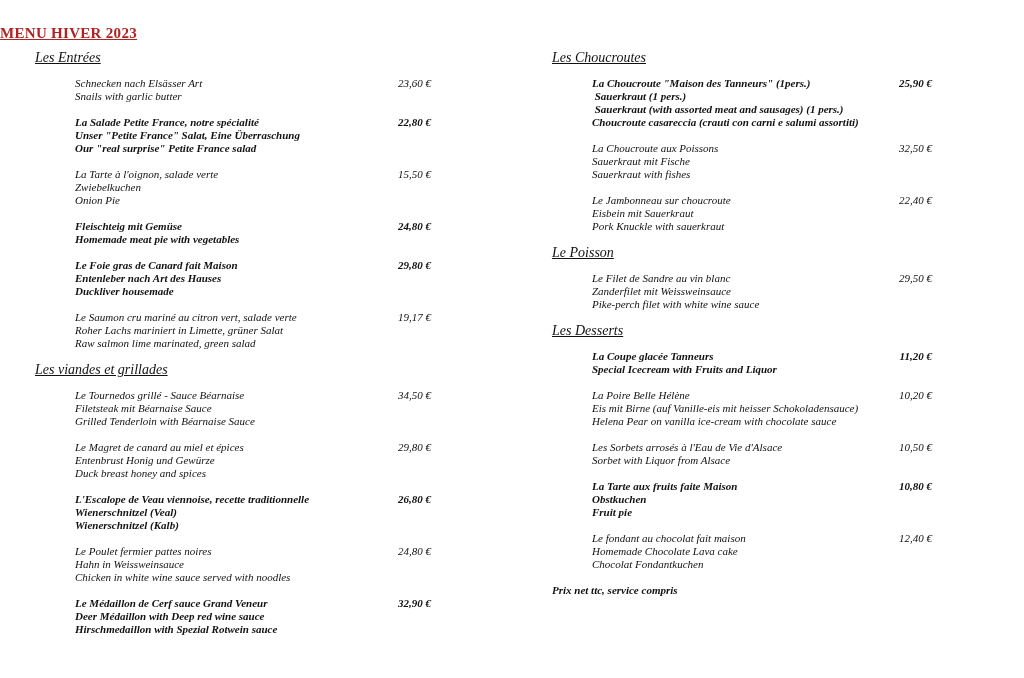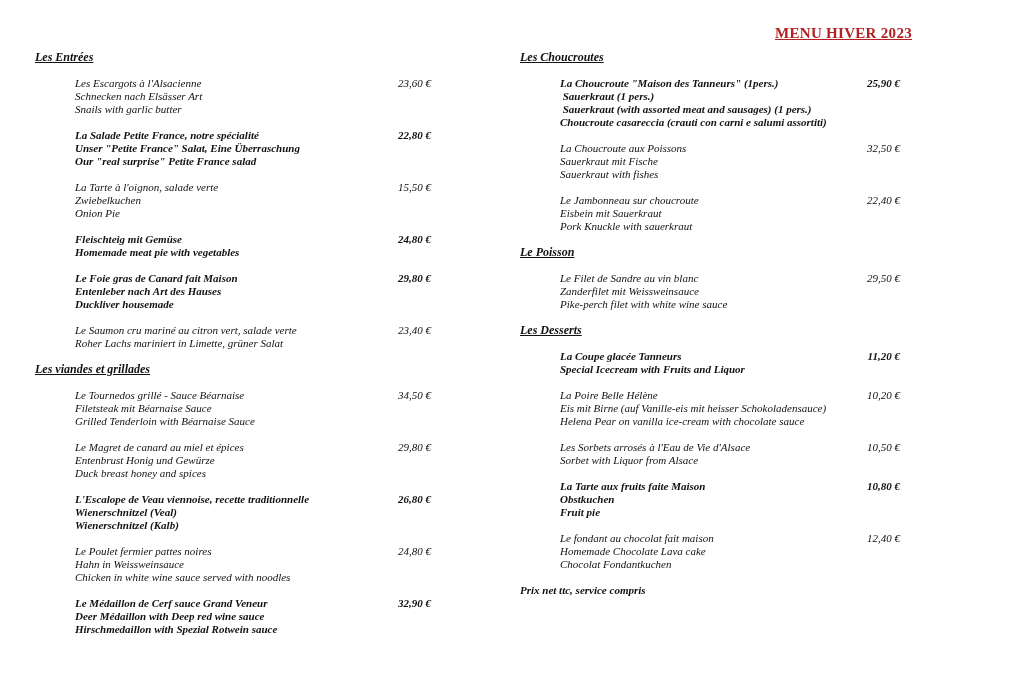--- a/index.html
+++ b/index.html
@@ -14,39 +14,39 @@
     background: #ffffff;
     font-family: "Liberation Serif", "DejaVu Serif", serif;
     color: #111111;
     overflow: hidden;
   }
   .menu-title {
     position: absolute;
     top: 25px;
     left: 0;
     width: 912px;
-    text-align: right;
+    text-align: left;
     font-size: 15px;
     font-weight: bold;
     text-decoration: underline;
     color: #B22222;
     letter-spacing: 0.3px;
   }
   .column {
     position: absolute;
     top: 51px;
     font-size: 11px;
     font-style: italic;
     line-height: 13px;
   }
   .column-left  { left: 35px;  width: 396px; }
-  .column-right { left: 520px; width: 380px; }
+  .column-right { left: 552px; width: 380px; }
   .section-heading {
-    font-weight: bold;
-    font-size: 12px;
+    font-weight: normal;
+    font-size: 14px;
     text-decoration: underline;
     margin: 0 0 13px 0;
     line-height: 13px;
   }
   .menu-item {
     position: relative;
     padding-left: 40px;
     margin: 0 0 13px 0;
   }
   .menu-item.bold { font-weight: bold; }
@@ -68,21 +68,20 @@
 </style>
 </head>
 <body>
 
 <div class="page">
   <div class="menu-title">MENU HIVER 2023</div>
 
   <div class="column column-left">
       <div class="section-heading">Les Entrées</div>
       <div class="menu-item">
-        <div class="item-line">Les Escargots à l'Alsacienne</div>
         <div class="item-line">Schnecken nach Elsässer Art</div>
         <div class="item-line">Snails with garlic butter</div>
         <span class="price">23,60 €</span>
       </div>
       <div class="menu-item bold">
         <div class="item-line">La Salade Petite France, notre spécialité</div>
         <div class="item-line">Unser "Petite France" Salat, Eine Überraschung</div>
         <div class="item-line">Our "real surprise" Petite France salad</div>
         <span class="price">22,80 €</span>
       </div>
@@ -99,21 +98,22 @@
       </div>
       <div class="menu-item bold">
         <div class="item-line">Le Foie gras de Canard fait Maison</div>
         <div class="item-line">Entenleber nach Art des Hauses</div>
         <div class="item-line">Duckliver housemade</div>
         <span class="price">29,80 €</span>
       </div>
       <div class="menu-item">
         <div class="item-line">Le Saumon cru mariné au citron vert, salade verte</div>
         <div class="item-line">Roher Lachs mariniert in Limette, grüner Salat</div>
-        <span class="price">23,40 €</span>
+        <div class="item-line">Raw salmon lime marinated, green salad</div>
+        <span class="price">19,17 €</span>
       </div>
       <div class="section-heading">Les viandes et grillades</div>
       <div class="menu-item">
         <div class="item-line">Le Tournedos grillé - Sauce Béarnaise</div>
         <div class="item-line">Filetsteak mit Béarnaise Sauce</div>
         <div class="item-line">Grilled Tenderloin with Béarnaise Sauce</div>
         <span class="price">34,50 €</span>
       </div>
       <div class="menu-item">
         <div class="item-line">Le Magret de canard au miel et épices</div>

